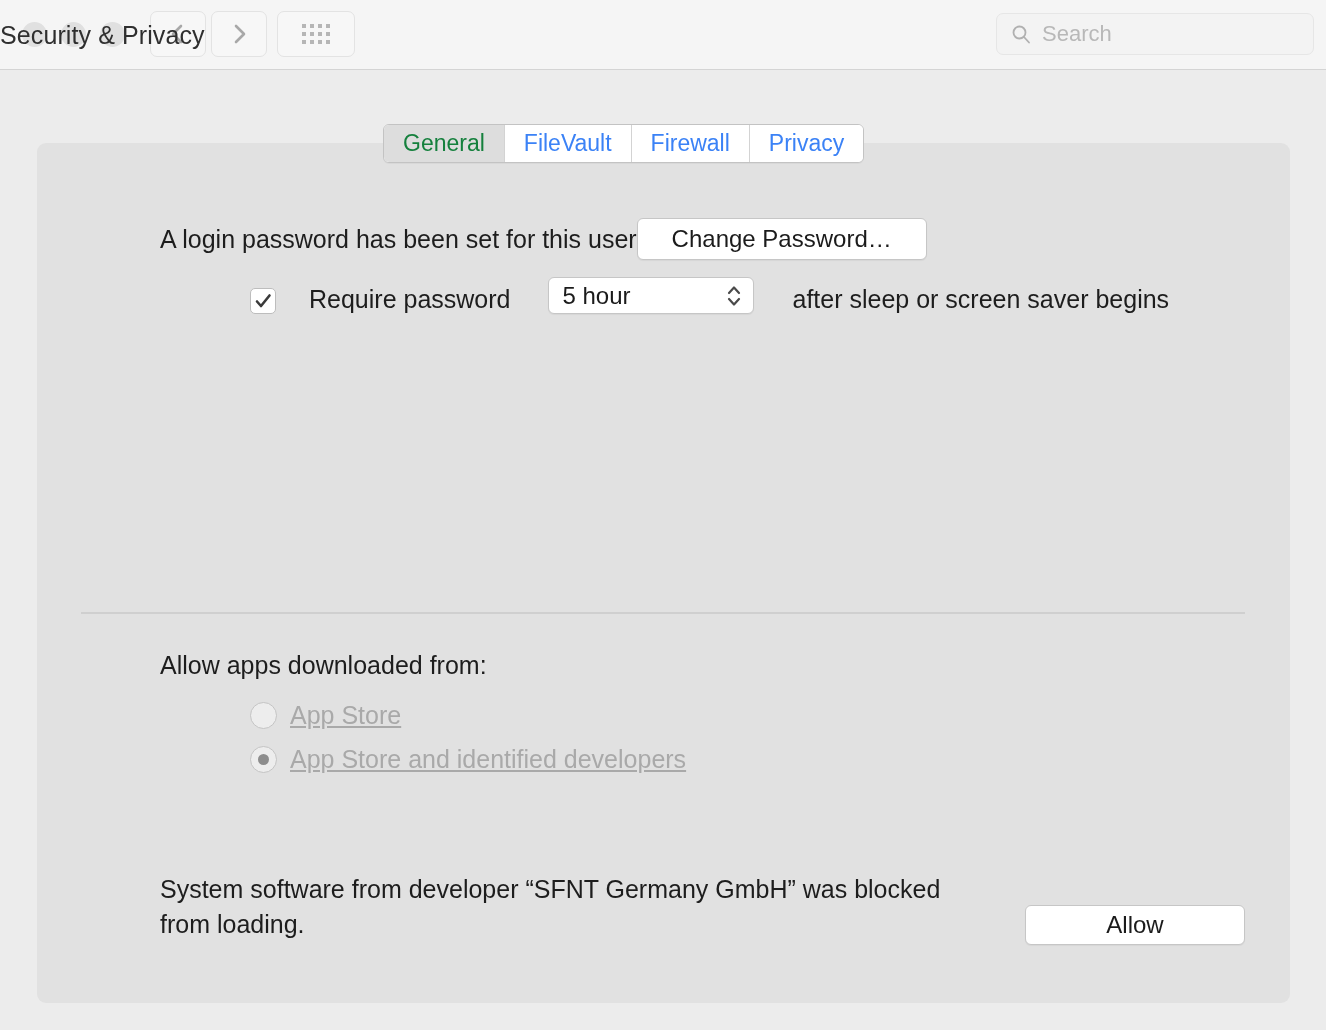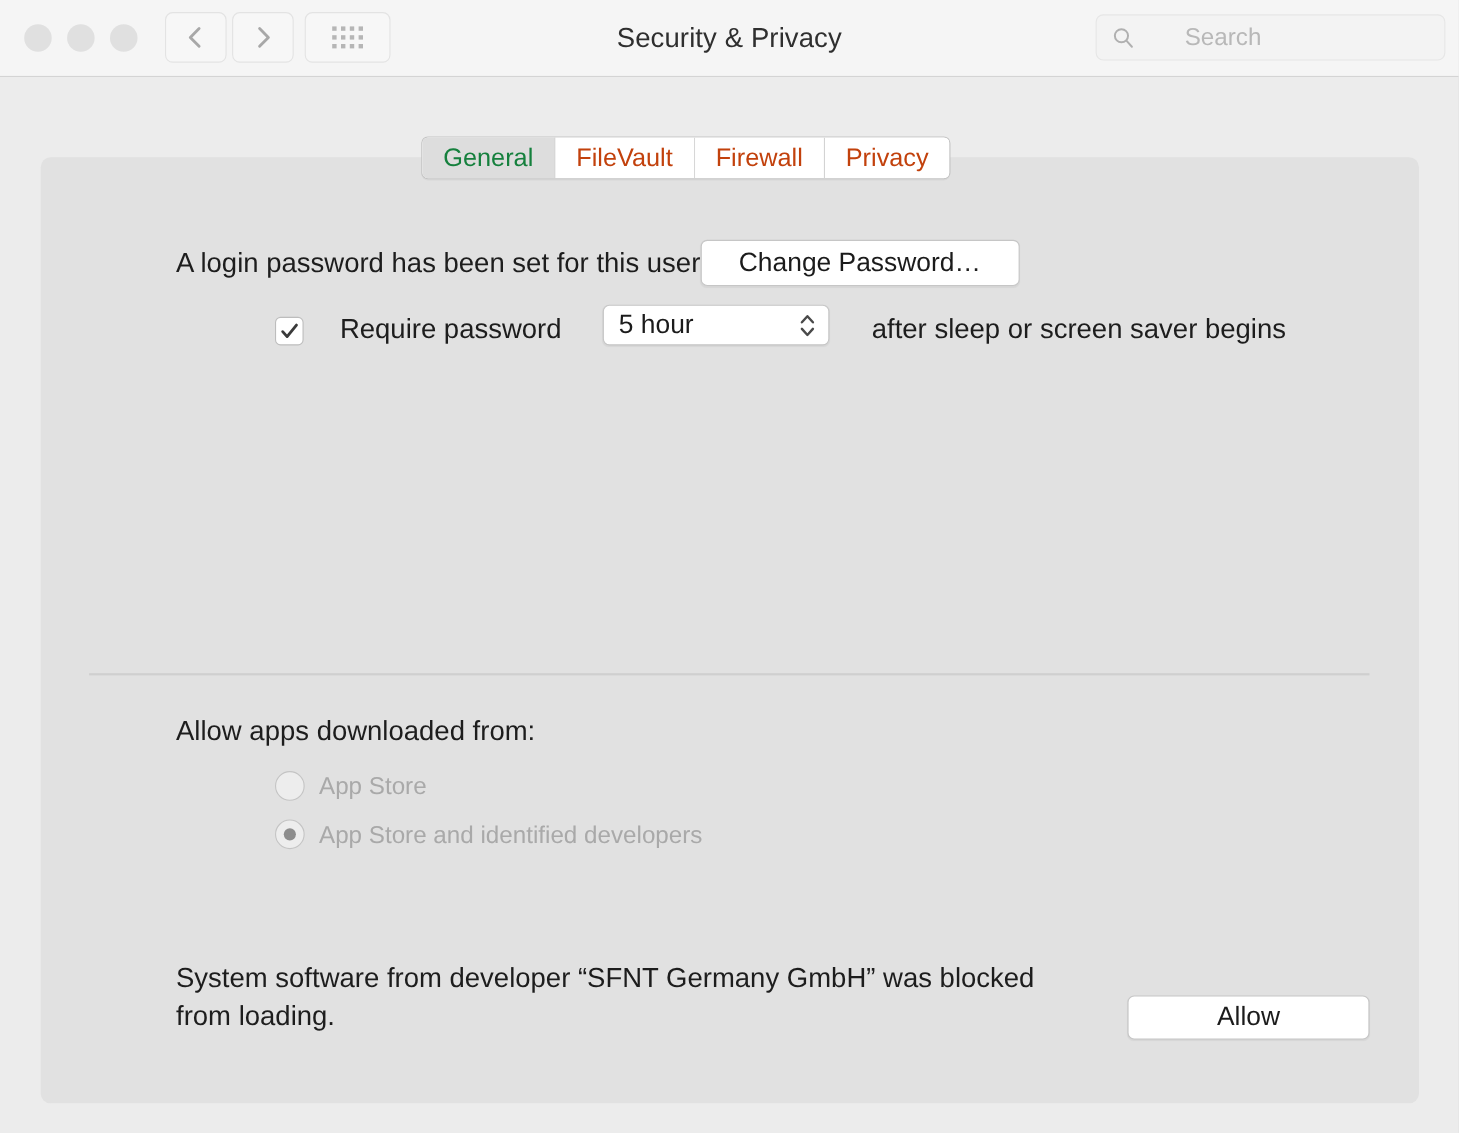--- a/index.html
+++ b/index.html
@@ -78,39 +78,38 @@
     display: block;
     width: 4px;
     height: 4px;
     background: #b6b6b6;
   }
   .win-title {
     position: absolute;
     left: 0;
     right: 0;
     top: 21px;
-    text-align: center;
+    text-align: left;
     font-size: 25px;
     color: #2f2f2f;
     letter-spacing: 0.1px;
   }
   .search-field {
     position: absolute;
     left: 996px;
     top: 13px;
     width: 318px;
     height: 42px;
     box-sizing: border-box;
     border: 1px solid #e6e6e6;
     border-radius: 7px;
     background: #f3f3f3;
     display: flex;
     align-items: center;
     padding-left: 14px;
-    gap: 35px;
   }
   .search-icon {
     width: 20px;
     height: 20px;
     flex: 0 0 auto;
   }
   .search-placeholder {
     margin-left: 11px;
     font-size: 22px;
     color: #b8b8b8;
@@ -129,21 +128,21 @@
     background: #fff;
     box-shadow: 0 1px 0 rgba(0,0,0,0.04);
     z-index: 5;
   }
   .tab {
     display: flex;
     align-items: center;
     justify-content: center;
     padding: 0 19px;
     font-size: 23px;
-    color: #c2410c;
+    color: #3b82f6;
     background: #ffffff;
     border-right: 1px solid #d3d3d3;
     box-sizing: border-box;
   }
   .tab:last-child { border-right: none; }
   .tab.selected {
     background: #dddddd;
     color: #15803d;
   }
 
@@ -308,22 +307,23 @@
     flex: 0 0 auto;
   }
   .radio .dot {
     width: 11px;
     height: 11px;
     border-radius: 50%;
     background: #8d8d8d;
   }
   .radio-label {
     margin-left: 13px;
-    font-size: 22px;
+    font-size: 25px;
     color: #a9a9a9;
+    text-decoration: underline;
   }
 
   .notice {
     position: absolute;
     left: 123px;
     top: 729px;
     width: 800px;
     font-size: 25px;
     line-height: 35px;
     color: #1d1d1d;

